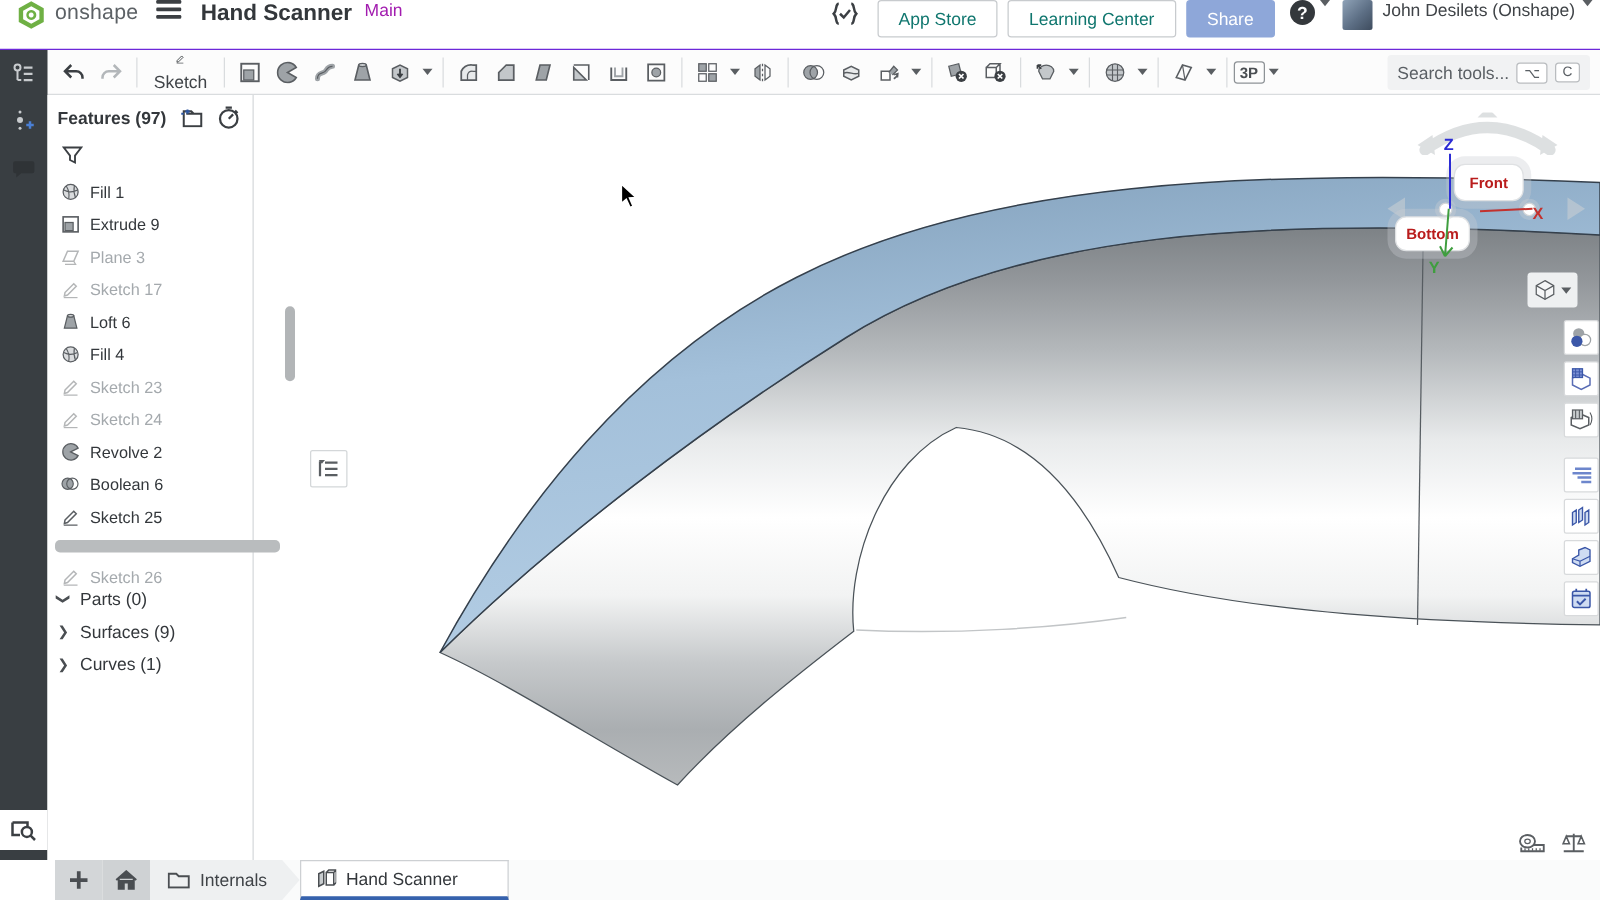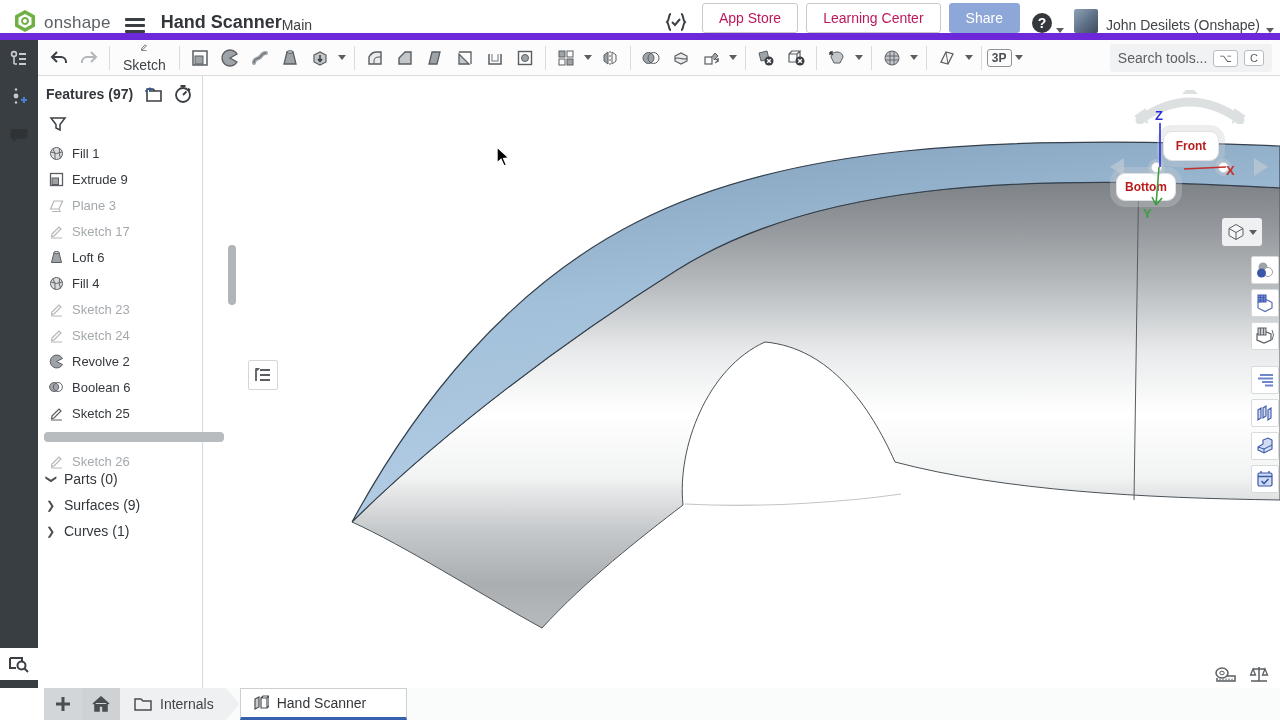--- a/index.html
+++ b/index.html
@@ -2,28 +2,28 @@
 <html><head>
 <meta charset="utf-8">
 <style>
   * { margin:0; padding:0; box-sizing:border-box; }
   html,body { width:1280px; height:720px; overflow:hidden; background:#fff;
     font-family:"Liberation Sans", sans-serif; color:#3f4347; }
   .abs { position:absolute; }
 
   
   #header { position:absolute; left:0; top:0; width:1280px; height:40px; background:#fff;
-    border-bottom:7px solid #6d28d9; display:flex; align-items:flex-end; }
+    border-bottom:1px solid #6d28d9; display:flex; align-items:flex-start; }
   .brand-word { font-size:17px; color:#5c6165; font-weight:500; letter-spacing:.2px; }
   .hamburger { width:20px; display:flex; flex-direction:column; gap:3px; margin:0 16px 0 14px; cursor:pointer; }
   .hamburger span { height:3px; background:#3b3f43; border-radius:1px; }
   .doc-title { font-size:18px; font-weight:bold; color:#33373b; }
-  .workspace { font-size:14px; color:#404040; }
+  .workspace { font-size:14px; color:#a21caf; margin-left:10px; }
   .hdr-btn { height:30px; padding:0 16px; border:1px solid #c8cbce; border-radius:3px;
-    background:#fff; font-size:14px; color:#be185d; display:flex; align-items:center; cursor:pointer; }
+    background:#fff; font-size:14px; color:#0f766e; display:flex; align-items:center; cursor:pointer; }
   .hdr-btn.share { background:#8ea7d9; border-color:#8ea7d9; color:#fff; }
   .caret { width:0; height:0; border-left:4px solid transparent; border-right:4px solid transparent;
     border-top:5px solid #5a5e62; display:inline-block; }
   .help-circle { width:20px; height:20px; border-radius:50%; background:#34383c; color:#fff;
     font-size:14px; font-weight:bold; display:flex; align-items:center; justify-content:center; }
   .avatar { width:24px; height:24px; border-radius:2px;
     background:linear-gradient(135deg,#8fa3b8 0%,#5d6f85 55%,#3e4c5e 100%); }
   .username { font-size:14px; color:#3f4347; }
 
   

